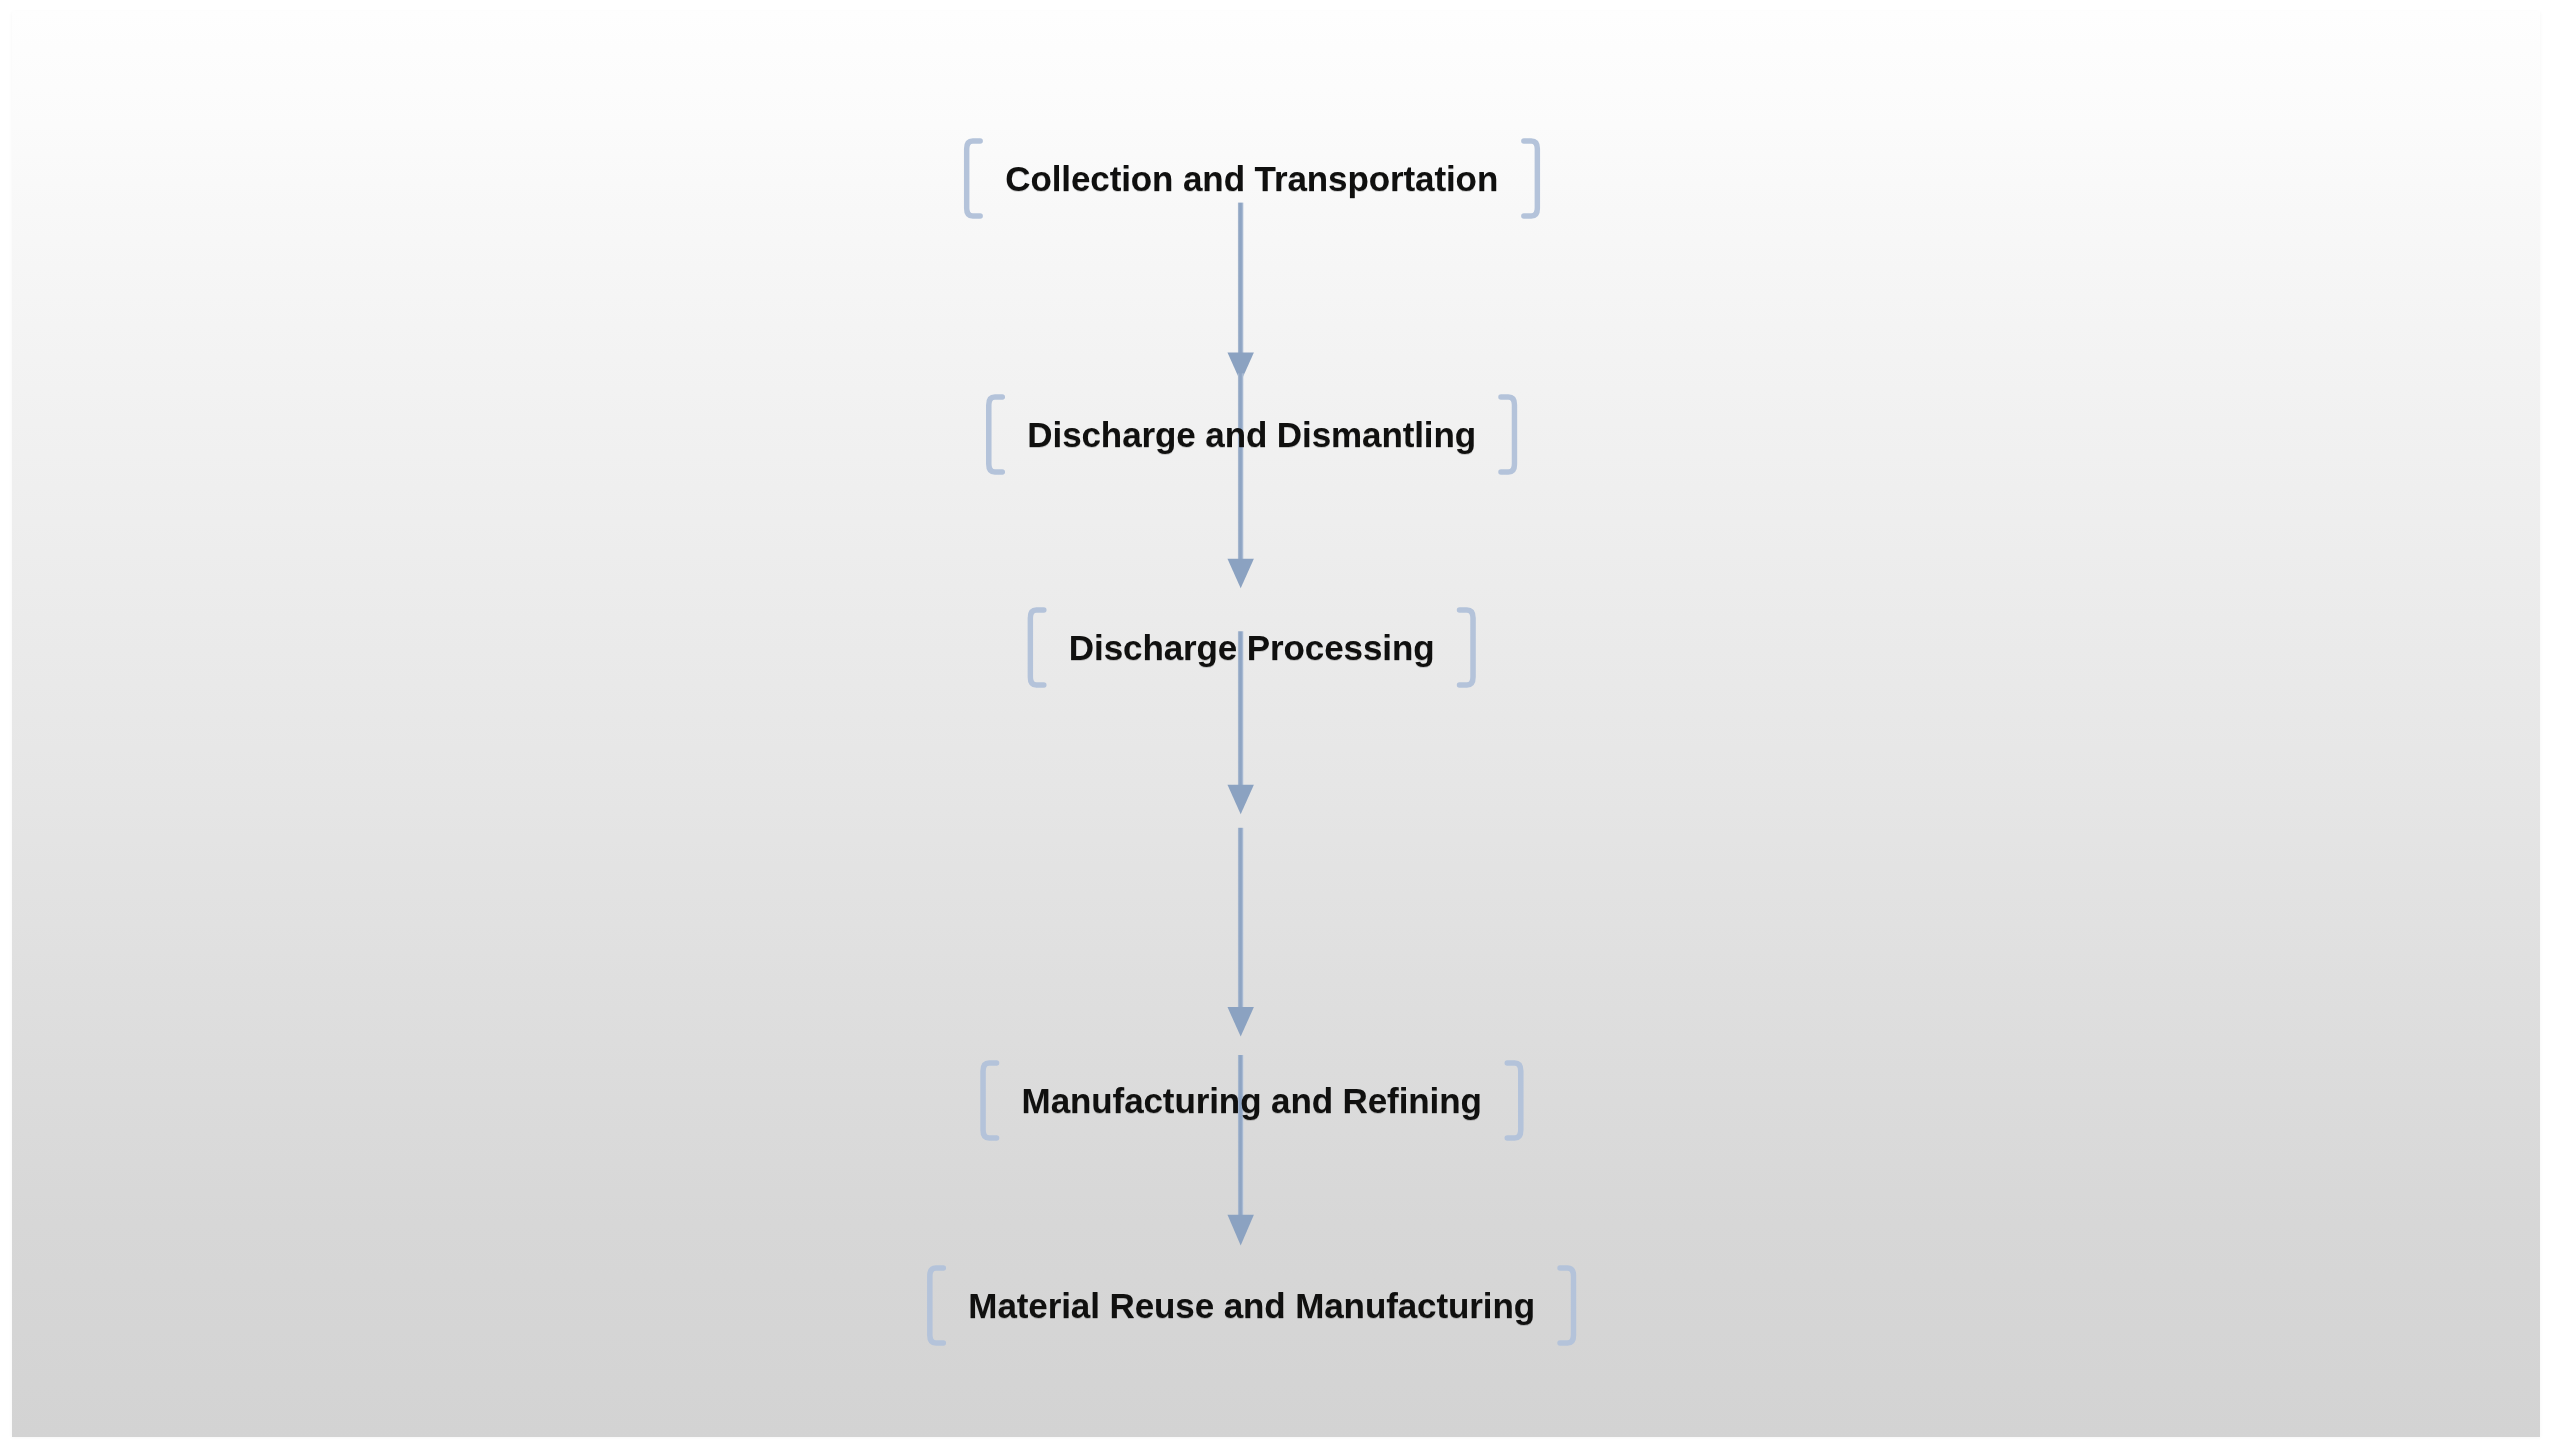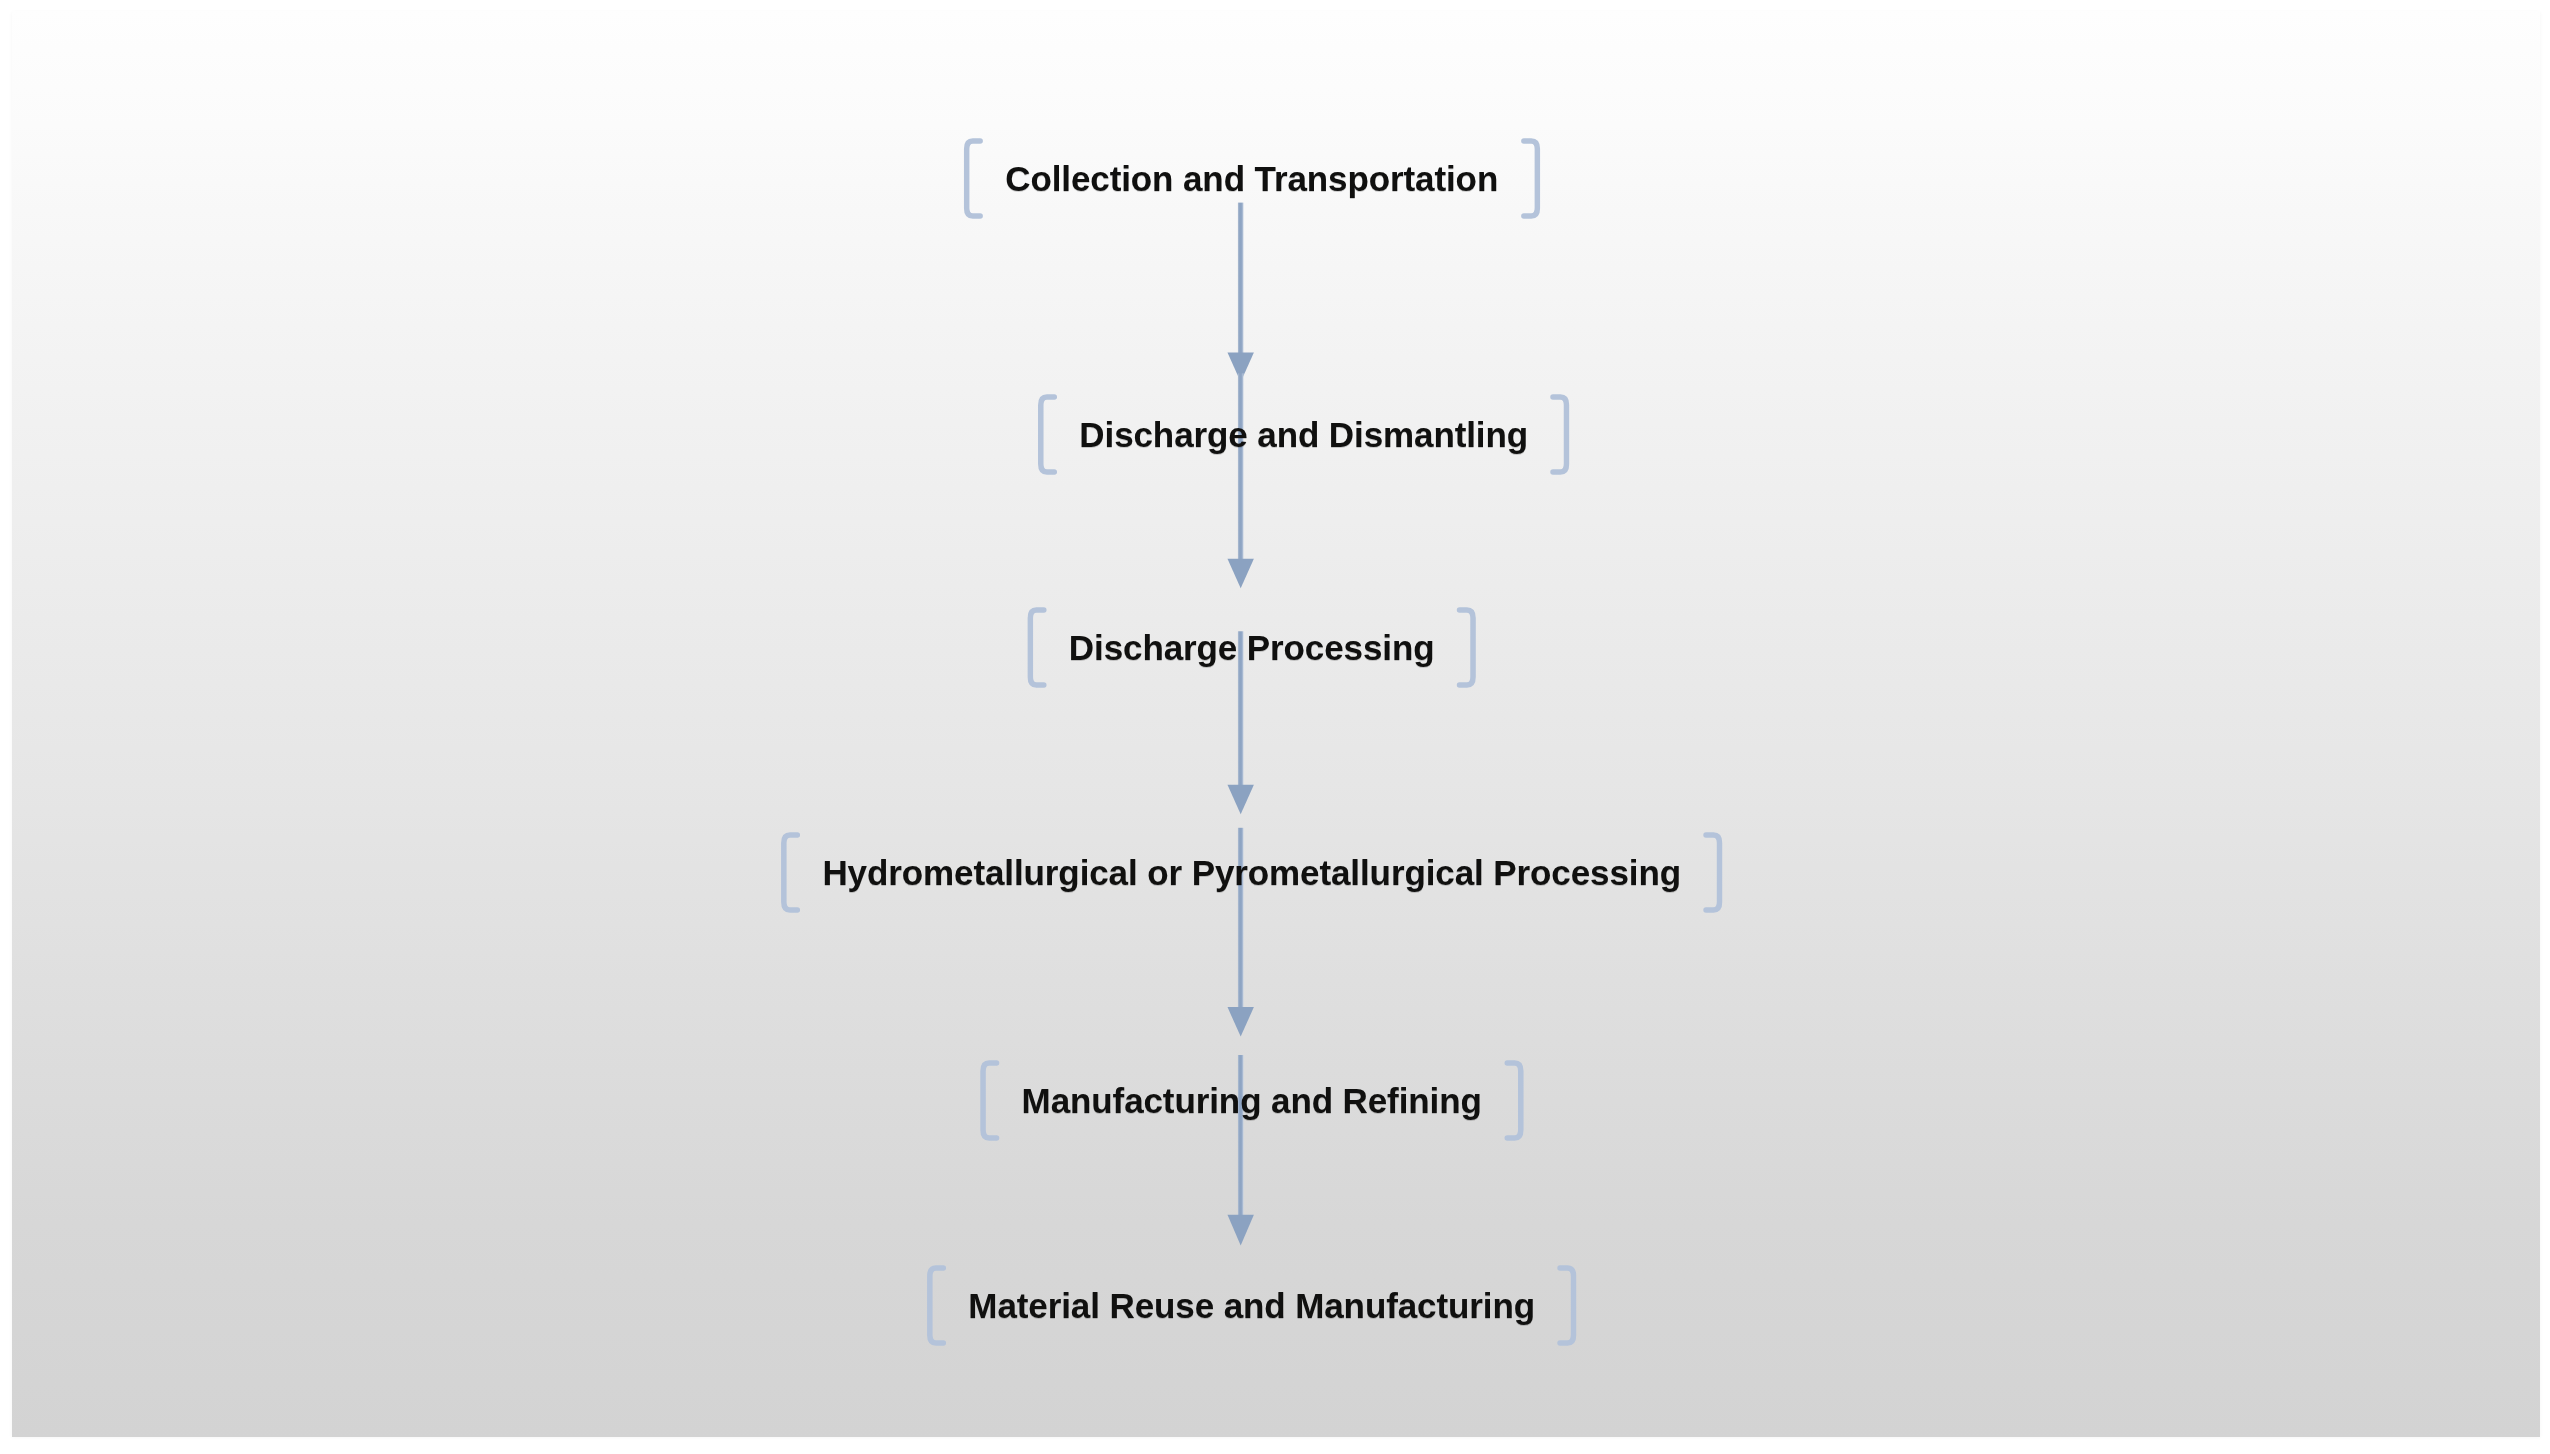--- a/index.html
+++ b/index.html
@@ -132,49 +132,40 @@
       <div class="node" style="left:1240px; top:127px;">
         <svg class="bracket" viewBox="0 0 34 132">
           <path d="M27 5 L15 5 Q5 5 5 18 L5 114 Q5 127 15 127 L27 127"></path>
         </svg>
         <span class="node-label">Collection and Transportation</span>
         <svg class="bracket" viewBox="0 0 34 132">
           <path d="M7 5 L19 5 Q29 5 29 18 L29 114 Q29 127 19 127 L7 127"></path>
         </svg>
       </div>
 
-      <div class="node" style="left:1292px; top:383px;">
+      <div class="node" style="left:1240px; top:383px;">
         <svg class="bracket" viewBox="0 0 34 132">
           <path d="M27 5 L15 5 Q5 5 5 18 L5 114 Q5 127 15 127 L27 127"></path>
         </svg>
         <span class="node-label">Discharge and Dismantling</span>
         <svg class="bracket" viewBox="0 0 34 132">
           <path d="M7 5 L19 5 Q29 5 29 18 L29 114 Q29 127 19 127 L7 127"></path>
         </svg>
       </div>
 
       <div class="node" style="left:1240px; top:596px;">
         <svg class="bracket" viewBox="0 0 34 132">
           <path d="M27 5 L15 5 Q5 5 5 18 L5 114 Q5 127 15 127 L27 127"></path>
         </svg>
         <span class="node-label">Discharge Processing</span>
         <svg class="bracket" viewBox="0 0 34 132">
           <path d="M7 5 L19 5 Q29 5 29 18 L29 114 Q29 127 19 127 L7 127"></path>
         </svg>
       </div>
 
-      <div class="node" style="left:1240px; top:821px;">
-        <svg class="bracket" viewBox="0 0 34 132">
-          <path d="M27 5 L15 5 Q5 5 5 18 L5 114 Q5 127 15 127 L27 127"></path>
-        </svg>
-        <span class="node-label">Hydrometallurgical or Pyrometallurgical Processing</span>
-        <svg class="bracket" viewBox="0 0 34 132">
-          <path d="M7 5 L19 5 Q29 5 29 18 L29 114 Q29 127 19 127 L7 127"></path>
-        </svg>
-      </div>
 
       <div class="node" style="left:1240px; top:1049px;">
         <svg class="bracket" viewBox="0 0 34 132">
           <path d="M27 5 L15 5 Q5 5 5 18 L5 114 Q5 127 15 127 L27 127"></path>
         </svg>
         <span class="node-label">Manufacturing and Refining</span>
         <svg class="bracket" viewBox="0 0 34 132">
           <path d="M7 5 L19 5 Q29 5 29 18 L29 114 Q29 127 19 127 L7 127"></path>
         </svg>
       </div>

